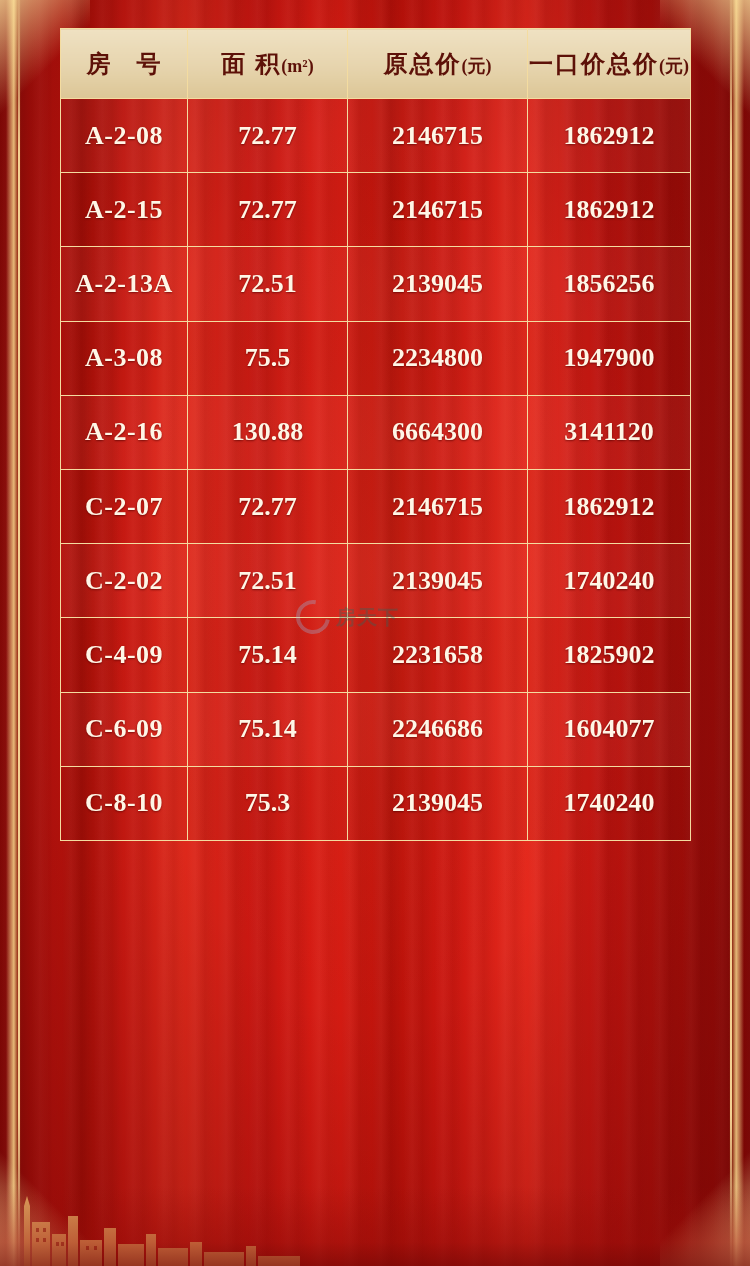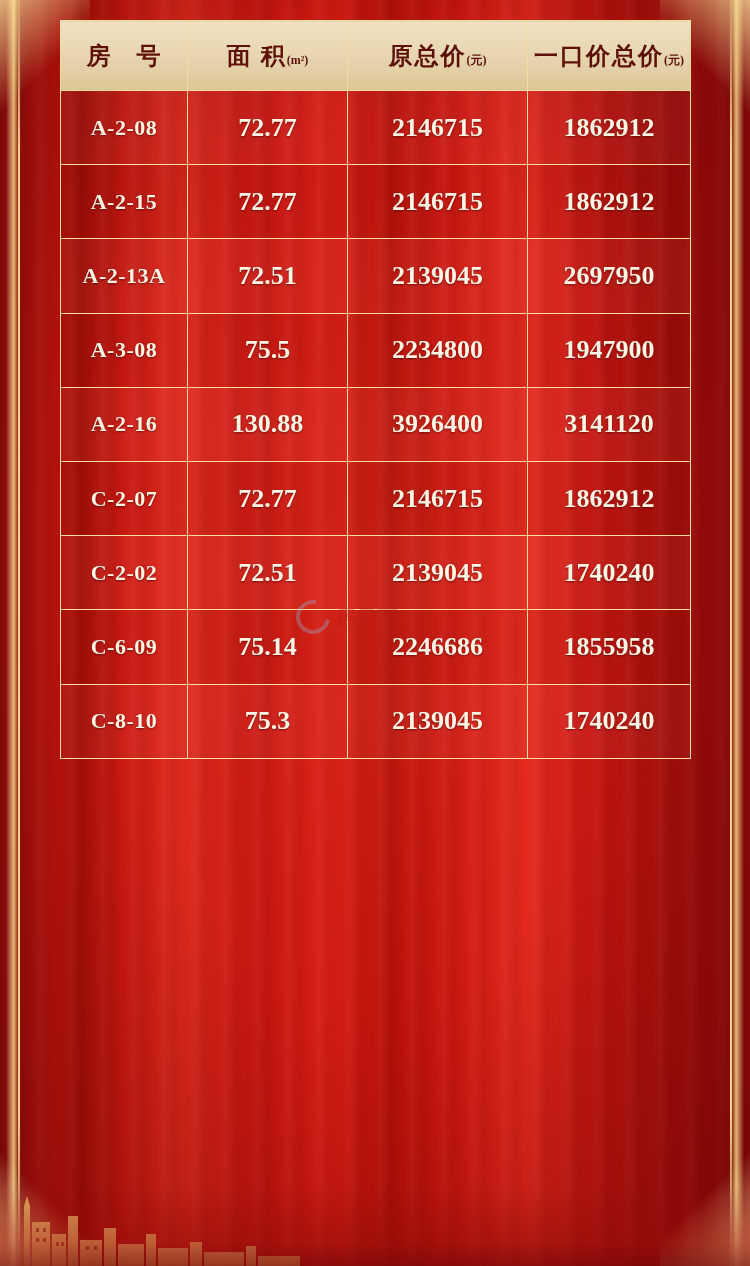--- a/index.html
+++ b/index.html
@@ -63,21 +63,21 @@
   .corner-gold.bl { left: 0; bottom: 0;
     background: linear-gradient(45deg, rgba(255,230,160,.8), rgba(255,230,160,0) 55%);
   }
   .corner-gold.br { right: 0; bottom: 0;
     background: linear-gradient(315deg, rgba(255,230,160,.8), rgba(255,230,160,0) 55%);
   }
 
   
   .table-wrap {
     position: absolute;
-    left: 60px; top: 20px;
+    left: 60px; top: 28px;
     width: 630px;
     font-family: Liberation Serif, serif;
   }
   table.price-table {
     width: 630px;
     border-collapse: collapse;
     table-layout: fixed;
   }
   table.price-table col.c0 { width: 127px; }
   table.price-table col.c1 { width: 160px; }
@@ -94,32 +94,32 @@
   }
   table.price-table thead th {
     height: 70px;
     background: linear-gradient(180deg, #efe1c2 0%, #e6d4ad 55%, #dcc696 100%);
     color: #5d1108;
     font-size: 24px;
     letter-spacing: 2px;
     text-shadow: none;
   }
   table.price-table thead th .unit {
-    font-size: 12px;
+    font-size: 18px;
     letter-spacing: 0;
   }
   table.price-table thead th.h0 { letter-spacing: 10px; padding-left: 10px; }
 
   table.price-table tbody td {
     height: 74.2px;
     font-size: 26px;
     background: rgba(255,255,255,0.015);
   }
   table.price-table tbody td.room {
-    font-size: 22px;
+    font-size: 26px;
     letter-spacing: .5px;
   }
   table.price-table tbody tr:nth-child(odd) td { background: rgba(255,255,255,0.03); }
   table.price-table tbody tr:nth-child(even) td { background: rgba(0,0,0,0.035); }
 
   
   .watermark {
     position: absolute;
     left: 296px; top: 600px;
     display: flex; align-items: center; gap: 6px;
@@ -130,21 +130,21 @@
     width: 34px; height: 34px;
     border-radius: 50%;
     border: 4px solid #8fc7ef;
     border-right-color: transparent;
     transform: rotate(-35deg);
   }
   .watermark .wm-text {
     font-family: "Liberation Sans", sans-serif;
     font-size: 20px;
     font-weight: bold;
-    color: #b91c1c;
+    color: #0f766e;
     letter-spacing: 1px;
   }
 
   
   .skyline {
     position: absolute;
     left: 0; bottom: 0;
     width: 300px; height: 90px;
     opacity: .9;
     pointer-events: none;
@@ -196,51 +196,57 @@
         <tr>
           <td class="room">A-2-15</td>
           <td>72.77</td>
           <td>2146715</td>
           <td>1862912</td>
         </tr>
         <tr>
           <td class="room">A-2-13A</td>
           <td>72.51</td>
           <td>2139045</td>
-          <td>2697950</td>
+          <td>1856256</td>
         </tr>
         <tr>
           <td class="room">A-3-08</td>
           <td>75.5</td>
           <td>2234800</td>
           <td>1947900</td>
         </tr>
         <tr>
           <td class="room">A-2-16</td>
           <td>130.88</td>
-          <td>3926400</td>
+          <td>6664300</td>
           <td>3141120</td>
         </tr>
         <tr>
           <td class="room">C-2-07</td>
           <td>72.77</td>
           <td>2146715</td>
           <td>1862912</td>
         </tr>
         <tr>
           <td class="room">C-2-02</td>
           <td>72.51</td>
           <td>2139045</td>
           <td>1740240</td>
         </tr>
         <tr>
+          <td class="room">C-4-09</td>
+          <td>75.14</td>
+          <td>2231658</td>
+          <td>1825902</td>
+        </tr>
+        <tr>
           <td class="room">C-6-09</td>
           <td>75.14</td>
           <td>2246686</td>
-          <td>1855958</td>
+          <td>1604077</td>
         </tr>
         <tr>
           <td class="room">C-8-10</td>
           <td>75.3</td>
           <td>2139045</td>
           <td>1740240</td>
         </tr>
       </tbody>
   </table>
 </div>

